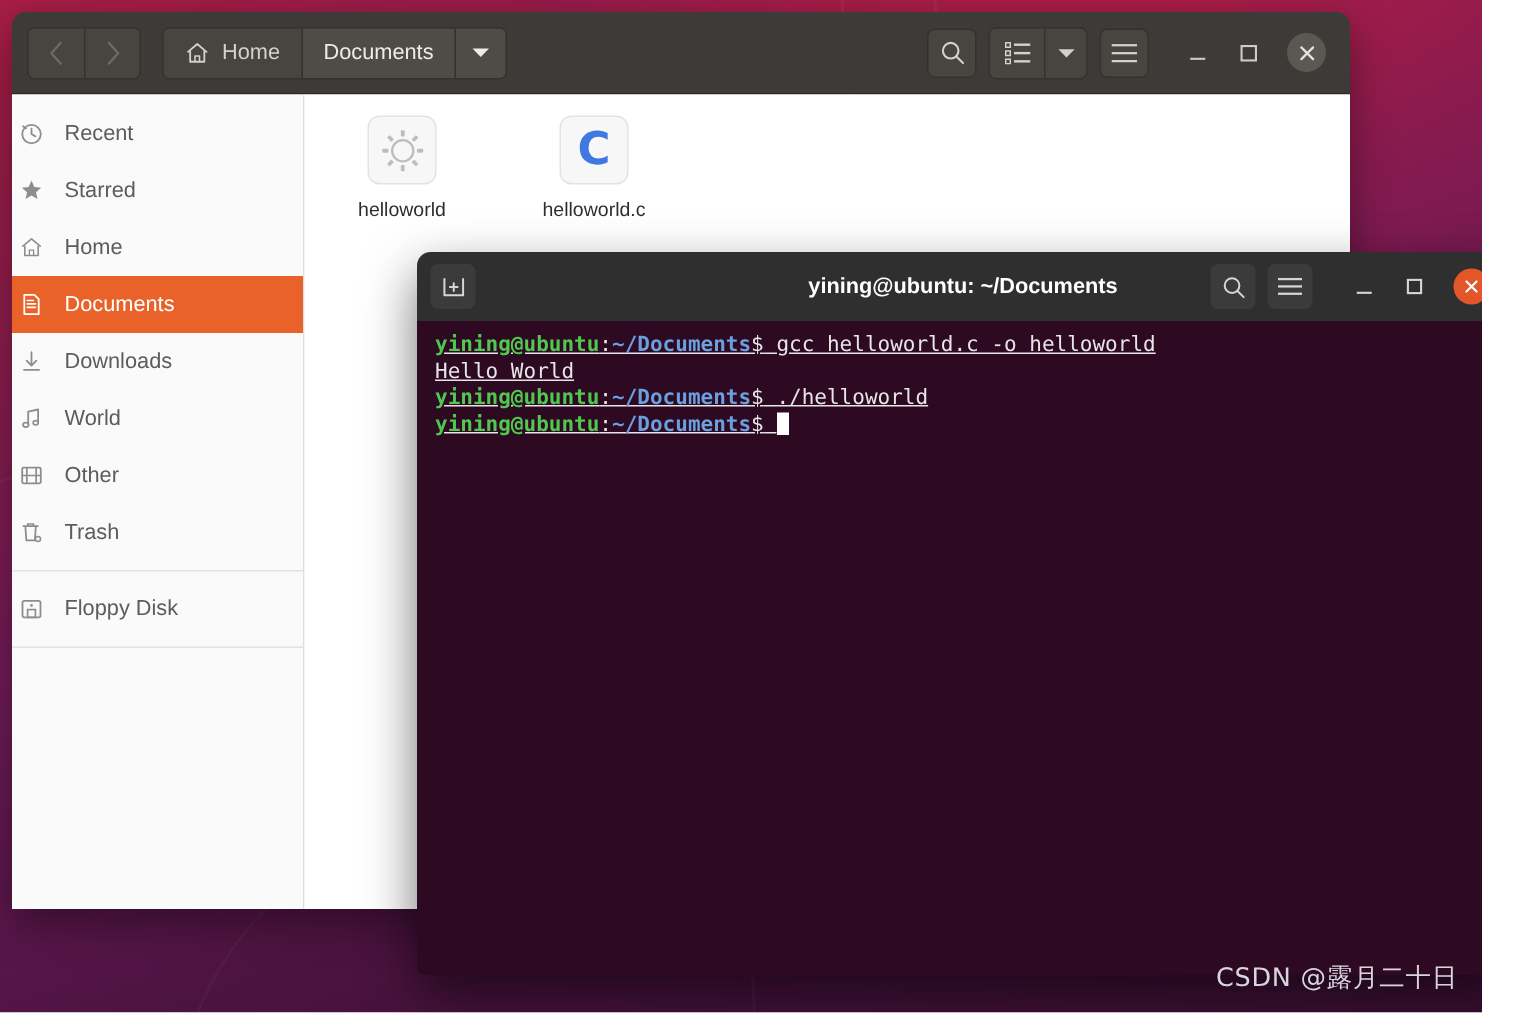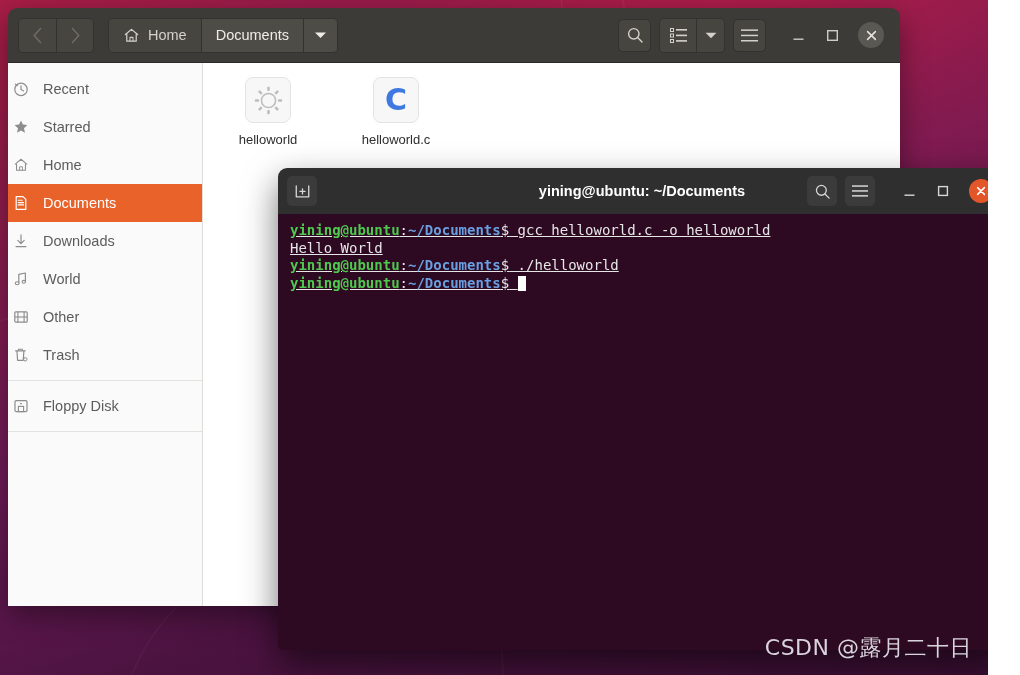--- a/index.html
+++ b/index.html
@@ -268,21 +268,21 @@
     background: #c8c5c9;
     border-radius: 4px;
     cursor: default;
   }
 
   
   #watermark {
     position: absolute;
     right: 16px;
     bottom: 12px;
-    font-size: 22px;
+    font-size: 17px;
     color: #d9d4dd;
     letter-spacing: 0.5px;
     font-family: "DejaVu Sans", sans-serif;
     pointer-events: none;
   }
 </style>
 </head>
 <body>
 
 <div id="desktop">

